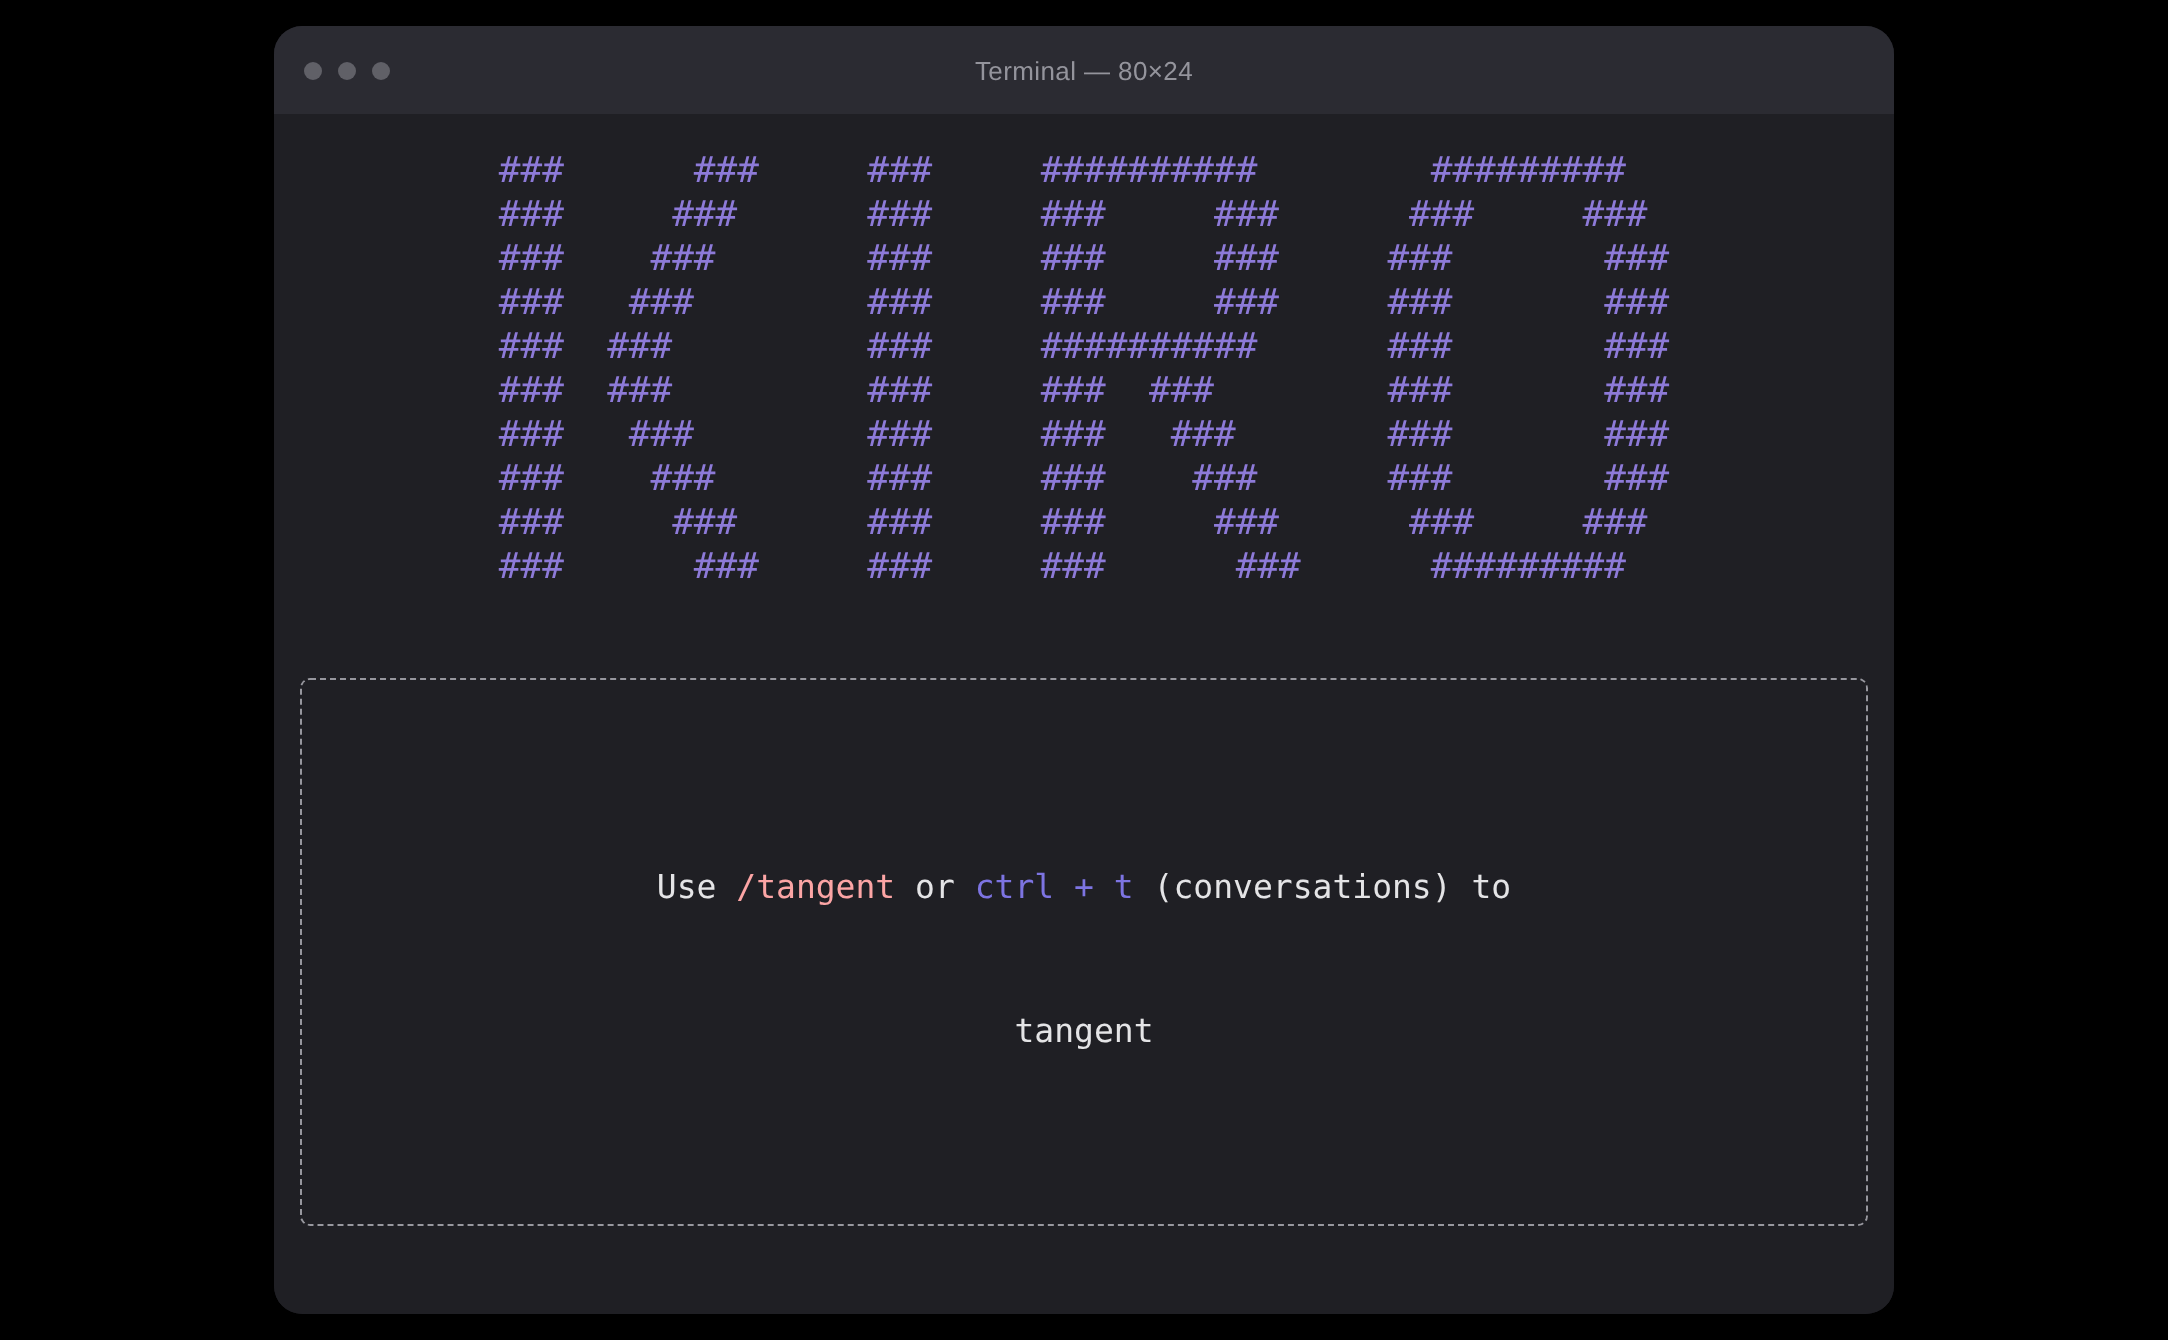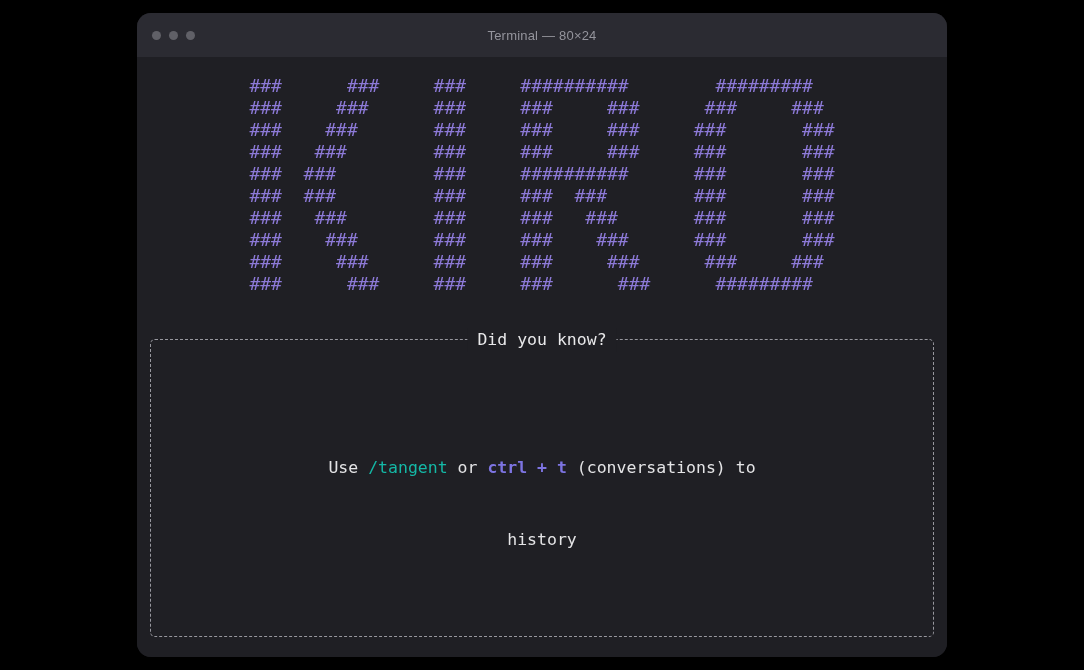--- a/index.html
+++ b/index.html
@@ -28,22 +28,22 @@
          color: #8d7ad8; white-space: pre; text-align: left; }
 
   .tipbox { margin: 44px 3px 0 3px; border: 1px dashed #97979e; border-radius: 5px;
             position: relative; text-align: center; padding: 44px 8px 36px 8px;
             white-space: pre; }
   .tipbox-title { position: absolute; top: -12px; left: 50%; transform: translateX(-50%);
                   background: #1f1f24; padding: 0 10px; color: #e8e8ea;
                   font-size: 16.5px; line-height: 24px; white-space: nowrap; }
   .tip-line { line-height: 24px; }
 
-  .accent-purple { color: #14b8a6; }
-  .accent-violet { color: #7d74e2; font-weight: bold; }
+  .accent-purple { color: #fca5a5; }
+  .accent-violet { color: #7d74e2; }
 </style>
 </head>
 <body>
 
 <div class="window">
 
   <div class="titlebar">
     <div class="dots">
       <span class="dot"></span>
       <span class="dot"></span>
@@ -59,19 +59,18 @@
 ###    ###       ###     ###     ###     ###       ###
 ###   ###        ###     ###     ###     ###       ###
 ###  ###         ###     ##########      ###       ###
 ###  ###         ###     ###  ###        ###       ###
 ###   ###        ###     ###   ###       ###       ###
 ###    ###       ###     ###    ###      ###       ###
 ###     ###      ###     ###     ###      ###     ### 
 ###      ###     ###     ###      ###      #########  </pre>
 
     <div class="tipbox">
-      <span class="tipbox-title">Did you know?</span>
       <div class="tip-line"><span>Use </span><span class="accent-purple">/tangent</span><span> or </span><span class="accent-violet">ctrl + t</span><span> (conversations) to</span></div>
-      <div class="tip-line">history</div>
+      <div class="tip-line">tangent</div>
     </div>
 
   </div>
 </div>
 
 </body></html>

